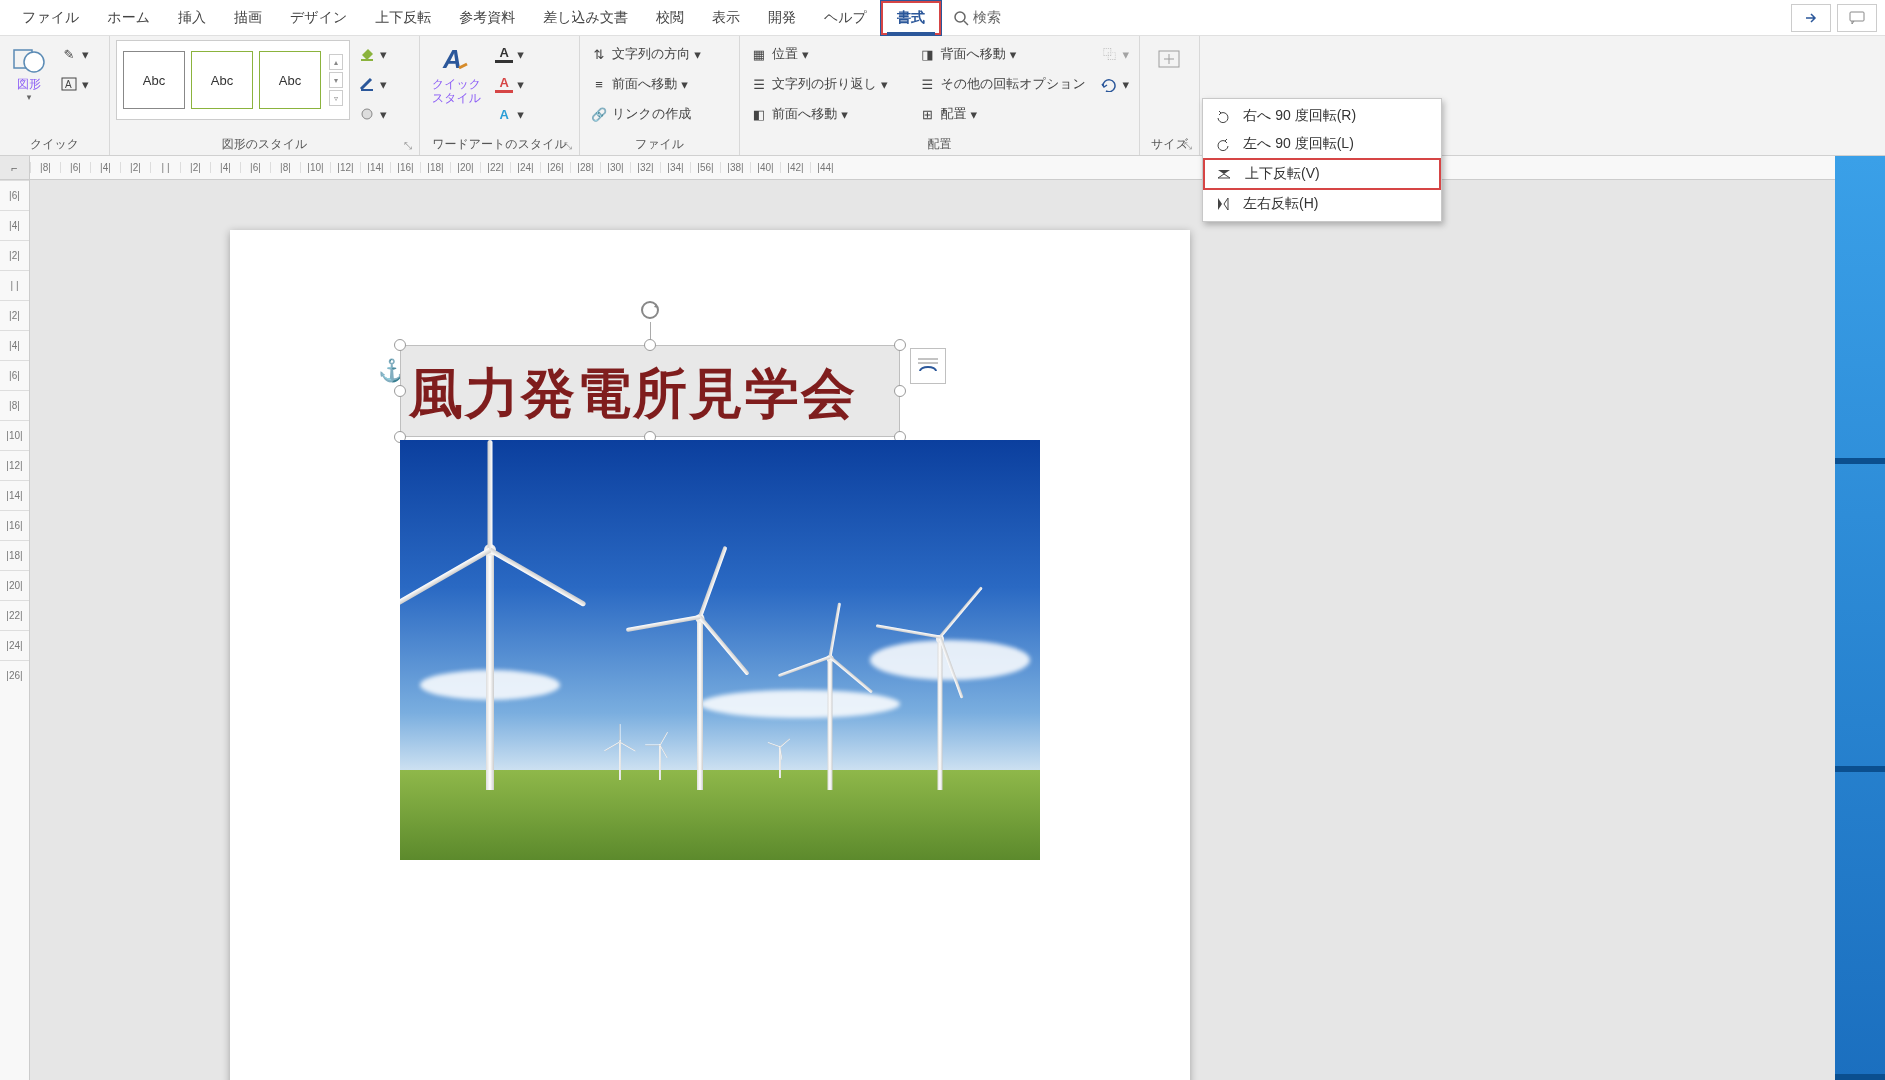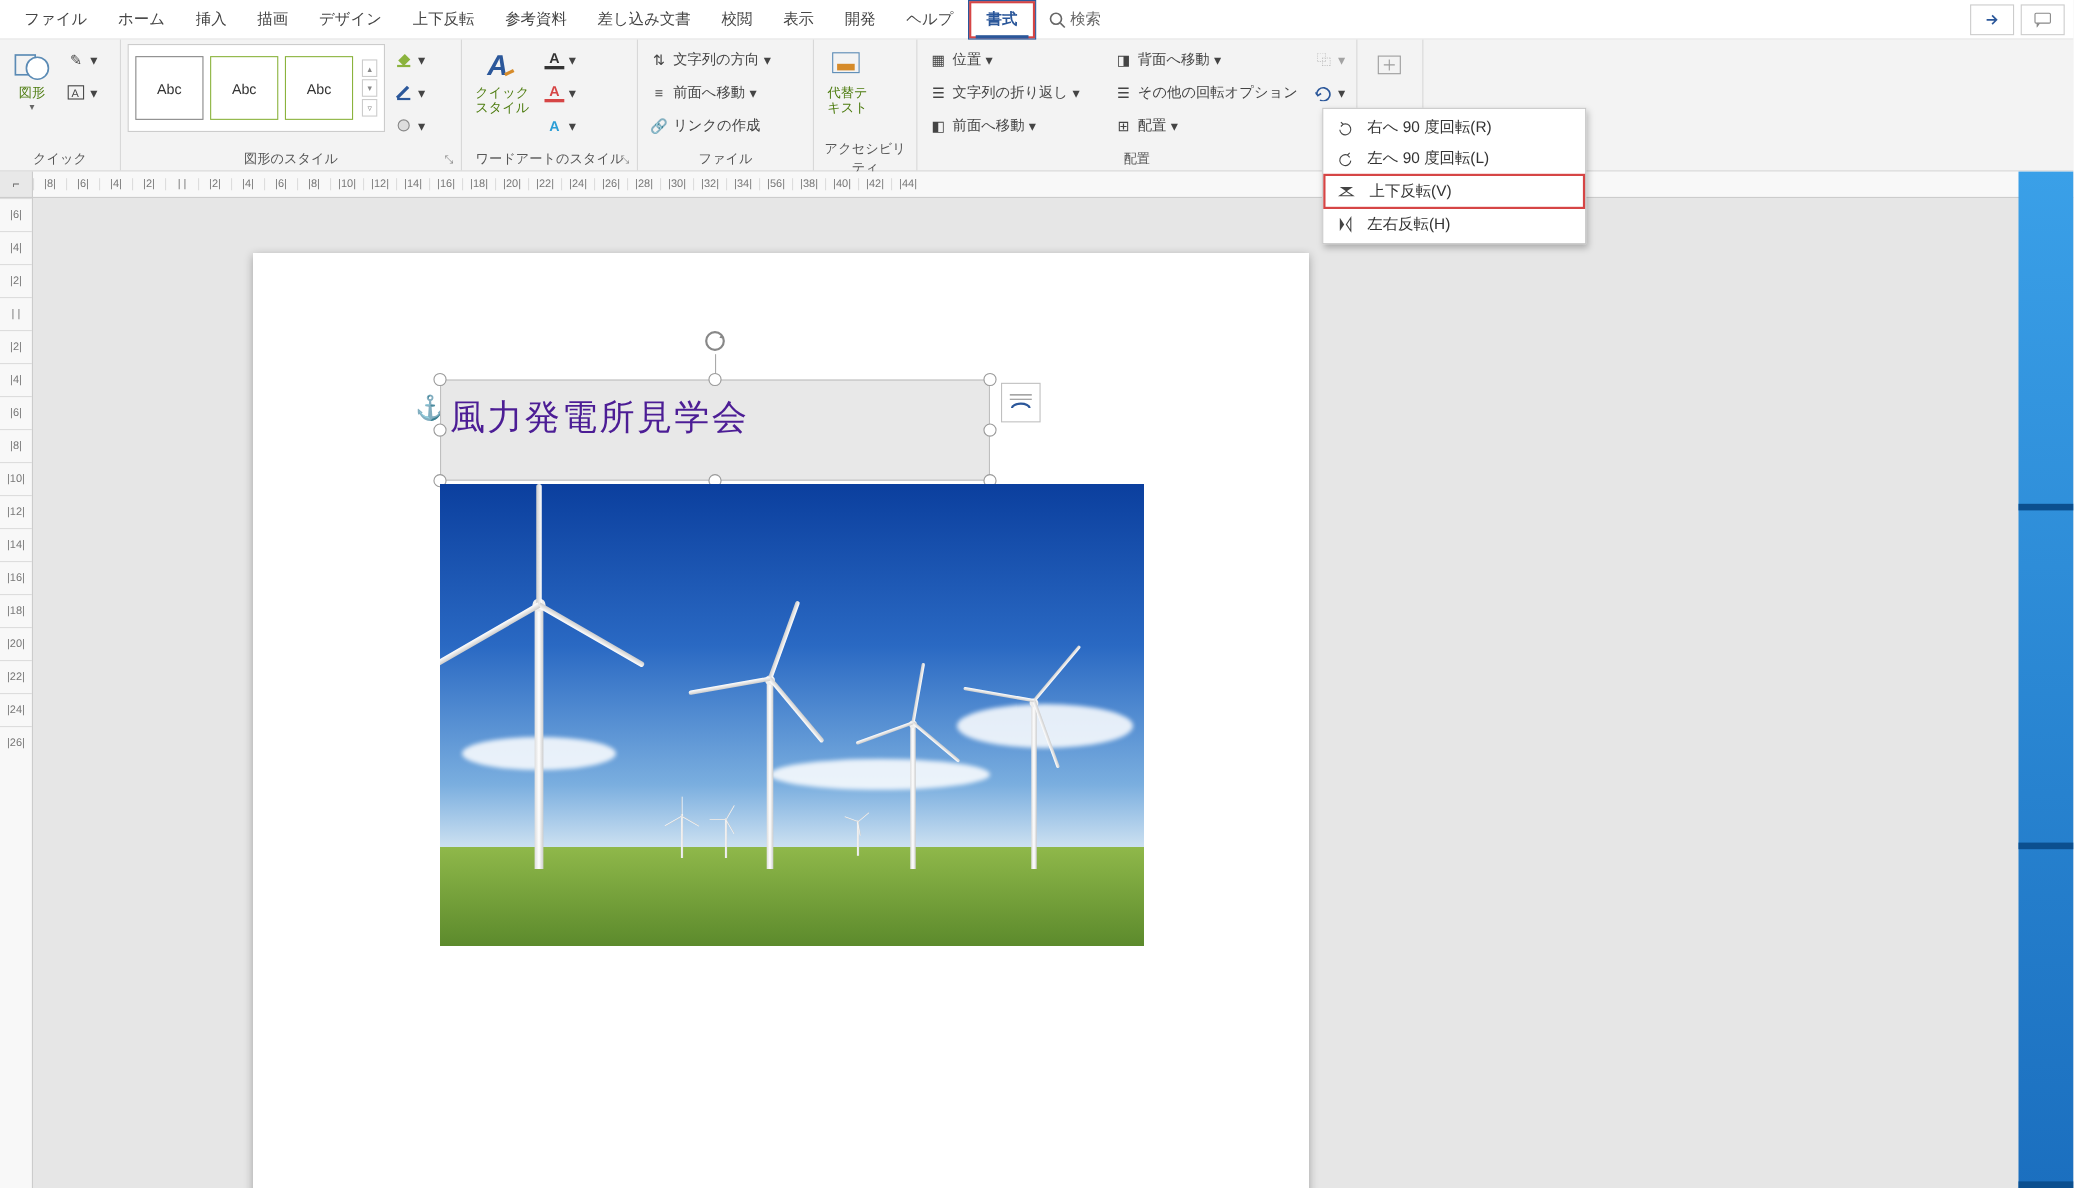--- a/index.html
+++ b/index.html
@@ -17,21 +17,21 @@
 
 
 .ribbon { display: flex; height: 120px; background: #f3f3f3; border-bottom: 1px solid #d0d0d0; }
 .group { display: flex; flex-direction: column; border-right: 1px solid #d8d8d8; padding: 4px 6px 2px 6px; position: relative; }
 .group-body { flex: 1; display: flex; align-items: flex-start; gap: 4px; }
 .group-label { text-align: center; font-size: 12px; color: #555; padding-top: 2px; height: 20px; display: flex; align-items: center; justify-content: center; }
 .dialog-launch { position: absolute; right: 3px; bottom: 3px; width: 12px; height: 12px; font-size: 10px; color: #888; }
 
 .vbtn { display: flex; flex-direction: column; align-items: center; justify-content: center; padding: 2px 6px; cursor: pointer; min-width: 44px; }
 .vbtn .ic { width: 34px; height: 34px; display: flex; align-items: center; justify-content: center; }
-.vbtn .lbl { font-size: 12px; color: #4d7c0f; text-align: center; line-height: 1.15; margin-top: 2px; }
+.vbtn .lbl { font-size: 12px; color: #8b5cf6; text-align: center; line-height: 1.15; margin-top: 2px; }
 
 .smallcol { display: flex; flex-direction: column; gap: 2px; }
 .smallbtn { display: flex; align-items: center; padding: 2px 4px; cursor: pointer; font-size: 13px; color: #444; gap: 4px; height: 28px; }
 .smallbtn .ic { width: 18px; height: 18px; display: inline-flex; align-items: center; justify-content: center; }
 
 
 .shape-gallery { display: flex; gap: 6px; align-items: center; border: 1px solid #ccc; background: #fff; padding: 6px; height: 80px; }
 .shape-swatch { width: 62px; height: 58px; border: 1.5px solid #888; display: flex; align-items: center; justify-content: center; font-size: 13px; color: #333; background: #fff; }
 .shape-swatch.green { border-color: #8bb33d; }
 .spin { display: flex; flex-direction: column; gap: 2px; margin-left: 2px; }
@@ -58,21 +58,21 @@
 .sel { position: absolute; top: 115px; left: 170px; width: 500px; height: 92px; background: #e8e8e8; border: 1px solid #bfbfbf; }
 .sel .handle { position: absolute; width: 12px; height: 12px; background: #fff; border: 1.5px solid #9a9a9a; border-radius: 50%; }
 .sel .h-tl { top: -7px; left: -7px; } .sel .h-tr { top: -7px; right: -7px; }
 .sel .h-bl { bottom: -7px; left: -7px; } .sel .h-br { bottom: -7px; right: -7px; }
 .sel .h-tm { top: -7px; left: 50%; margin-left: -6px; }
 .sel .h-bm { bottom: -7px; left: 50%; margin-left: -6px; }
 .sel .h-ml { top: 50%; left: -7px; margin-top: -6px; }
 .sel .h-mr { top: 50%; right: -7px; margin-top: -6px; }
 .rot { position: absolute; top: -48px; left: 50%; margin-left: -12px; width: 24px; height: 24px; color: #888; }
 .rot-line { position: absolute; top: -24px; left: 50%; width: 1px; height: 18px; background: #aaa; }
-.sel-text { font-size: 32px; font-weight: normal; color: #4c1d95; padding: 12px 8px; letter-spacing: 2px; }
+.sel-text { font-size: 54px; font-weight: bold; color: #7f1d1d; padding: 12px 8px; letter-spacing: 2px; }
 .anchor { position: absolute; top: 128px; left: 148px; color: #5b8bb5; font-size: 22px; }
 .layout-ctl { position: absolute; top: 118px; left: 680px; width: 36px; height: 36px; border: 1px solid #c0c0c0; background: #fff; display:flex;align-items:center;justify-content:center; }
 
 
 .img { position: absolute; top: 210px; left: 170px; width: 640px; height: 420px; overflow: hidden; }
 .sky { position: absolute; inset: 0; background: linear-gradient(to bottom, #0b3f9e 0%, #2a69c3 35%, #7aaedf 65%, #d5e6f3 80%); }
 .grass { position: absolute; left: 0; right: 0; bottom: 0; height: 90px; background: linear-gradient(to bottom, #8fb84a, #5c8a2c); }
 .cloud { position: absolute; background: rgba(255,255,255,0.85); border-radius: 50%; filter: blur(2px); }
 .turbine { position: absolute; bottom: 70px; }
 .pole { position: absolute; bottom: 0; left: 50%; width: 8px; background: linear-gradient(to right,#ddd,#fff,#ccc); transform: translateX(-50%); }
@@ -214,35 +214,20 @@
         <div class="smallbtn"><span class="ic">≡</span><span>前面へ移動</span> ▾</div>
         <div class="smallbtn">
             <span class="ic">🔗</span>
             <span>リンクの作成</span>
           </div>
       </div>
     </div>
     <div class="group-label">ファイル</div>
   </div>
 
-  <div class="group" style="width:94px">
-    <div class="group-body">
-      <div class="vbtn">
-        <span class="ic">
-            <svg width="30" height="26">
-              <rect x="2" y="2" width="24" height="18" fill="none" stroke="#5b8bb5"></rect>
-              <rect x="6" y="12" width="16" height="6" fill="#d68b2a"></rect>
-            </svg>
-          </span>
-        <span class="lbl" style="white-space:pre">代替テ
-キスト</span>
-      </div>
-    </div>
-    <div class="group-label">アクセシビリティ</div>
-  </div>
 
   <div class="group" style="width:400px">
     <div class="group-body">
       <div class="smallcol" style="width:48%">
         <div class="smallbtn"><span class="ic">▦</span><span>位置</span> ▾</div>
         <div class="smallbtn"><span class="ic">☰</span><span>文字列の折り返し</span> ▾</div>
         <div class="smallbtn"><span class="ic">◧</span><span>前面へ移動</span> ▾</div>
       </div>
       <div class="smallcol" style="width:52%">
         <div class="smallbtn"><span class="ic">◨</span><span>背面へ移動</span> ▾</div>

